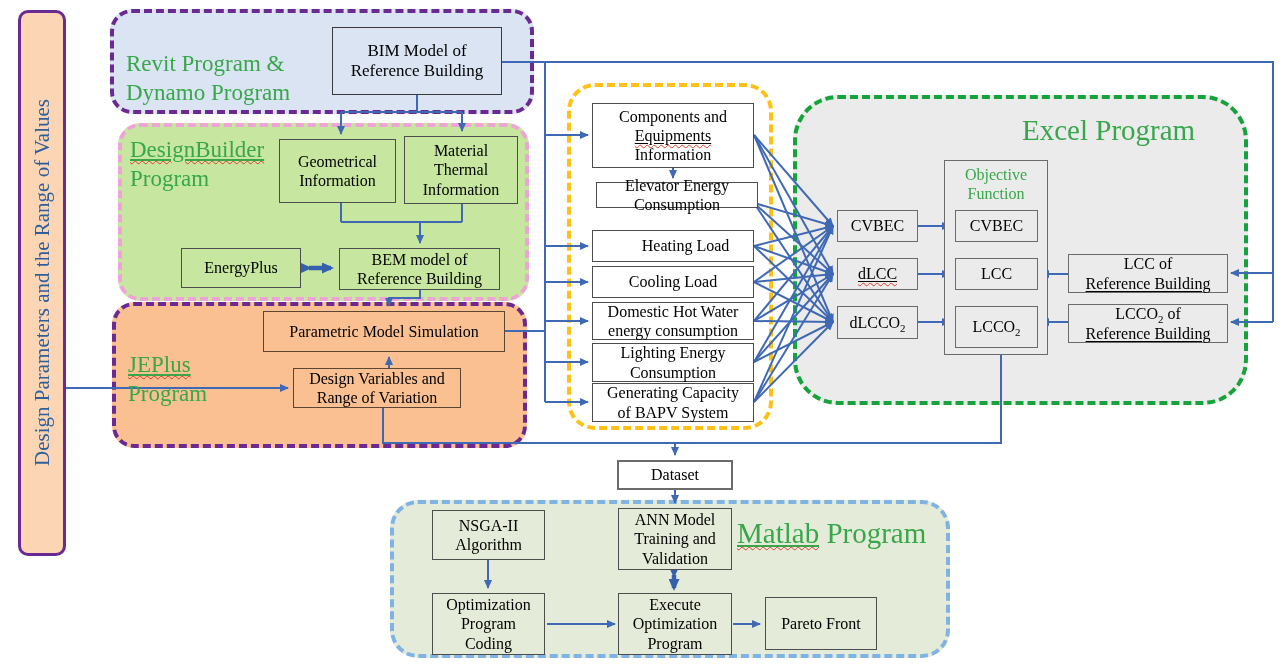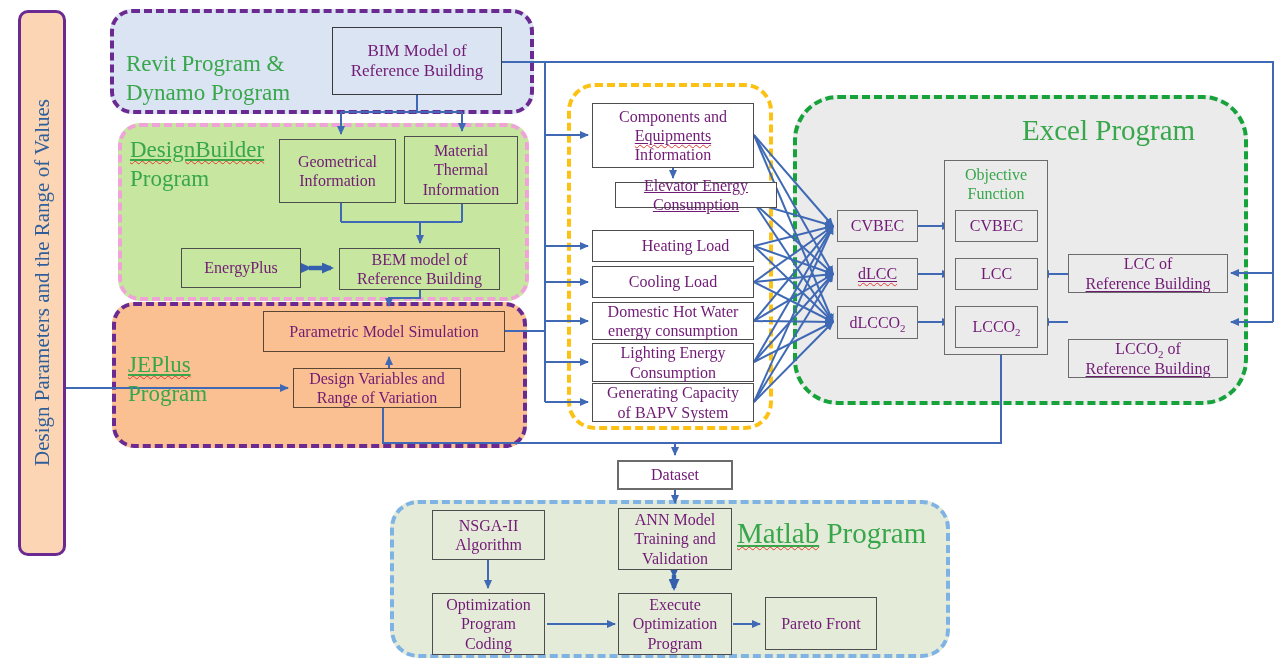--- a/index.html
+++ b/index.html
@@ -22,21 +22,21 @@
 
   .title{position:absolute;color:#38a74b;line-height:1.25;}
   .t-revit{left:126px;top:22px;font-size:23px;}
   .t-db{left:130px;top:136px;font-size:23px;}
   .t-jeplus{left:128px;top:312px;font-size:23px;margin-top:39px;}
   .t-excel{left:1022px;top:112px;font-size:29px;}
   .t-matlab{left:737px;top:515px;font-size:29px;}
   .t-obj{position:absolute;left:944px;top:165px;width:104px;text-align:center;color:#38a74b;font-size:16px;line-height:1.2;white-space:pre-line;}
   .block{display:block;}
 
-  .bx{position:absolute;box-sizing:border-box;border:1.6px solid #4d4d4d;color:#701a75;
+  .bx{position:absolute;box-sizing:border-box;border:1.6px solid #4d4d4d;color:#000000;
     display:flex;align-items:center;justify-content:center;text-align:center;
     font-size:16px;line-height:1.2;white-space:pre-line;background:#ffffff;}
   .bx-blue{background:#dbe4f2;border-color:#3a3a3a;font-size:17px;}
   .bx-green{background:#c7e69f;}
   .bx-orange{background:#fac091;border-color:#5a4632;}
   .bx-gray{background:#ebebeb;border-color:#6b6b6b;}
   .bx-sage{background:#e5ebd9;}
   .uline{text-decoration:underline;text-underline-offset:2px;}
   .wavy{text-decoration:underline wavy #e03c31;text-decoration-thickness:1px;text-underline-offset:3px;}
   sub{font-size:0.68em;line-height:0;}
@@ -180,21 +180,21 @@
   </div>
   <div class="bx bx-orange" style="left:263px;top:311px;width:242px;height:41px;">
     <span>Parametric Model Simulation</span>
   </div>
 
   <div class="bx" style="left:592px;top:103px;width:162px;height:65px;flex-direction:column;">
     <span class="block">Components and</span>
     <span class="block uline"><span class="wavy">Equipments</span></span>
     <span class="block">Information</span>
   </div>
-  <div class="bx" style="left:615px;top:182px;width:162px;height:26px;text-decoration:underline;">
+  <div class="bx" style="left:596px;top:182px;width:162px;height:26px;">
     <span>Elevator Energy
 Consumption</span>
   </div>
   <div class="bx" style="left:592px;top:230px;width:162px;height:32px;padding-left:25px;">
     <span>Heating Load</span>
   </div>
   <div class="bx" style="left:592px;top:266px;width:162px;height:32px;">
     <span>Cooling Load</span>
   </div>
   <div class="bx" style="left:592px;top:302px;width:162px;height:38px;">
@@ -229,21 +229,21 @@
   <div class="bx bx-gray" style="left:955px;top:258px;width:83px;height:32px;">
     <span>LCC</span>
   </div>
   <div class="bx bx-gray" style="left:955px;top:306px;width:83px;height:42px;">
     <span><span>LCCO</span><sub>2</sub></span>
   </div>
   <div class="bx bx-gray" style="left:1068px;top:254px;width:160px;height:39px;flex-direction:column;">
     <span class="block">LCC of</span>
     <span class="block uline">Reference Building</span>
   </div>
-  <div class="bx bx-gray" style="left:1068px;top:304px;width:160px;height:39px;flex-direction:column;margin-top:35px;">
+  <div class="bx bx-gray" style="left:1068px;top:304px;width:160px;height:39px;flex-direction:column;">
     <span class="block"><span>LCCO</span><sub>2</sub><span> of</span></span>
     <span class="block uline">Reference Building</span>
   </div>
 
   <div class="bx" style="left:617px;top:460px;width:116px;height:30px;border-color:#6b6b6b;border-width:2px;">
     <span>Dataset</span>
   </div>
 
   <div class="title t-matlab">
     <span class="uline"><span class="wavy">Matlab</span></span><span> Program</span>

